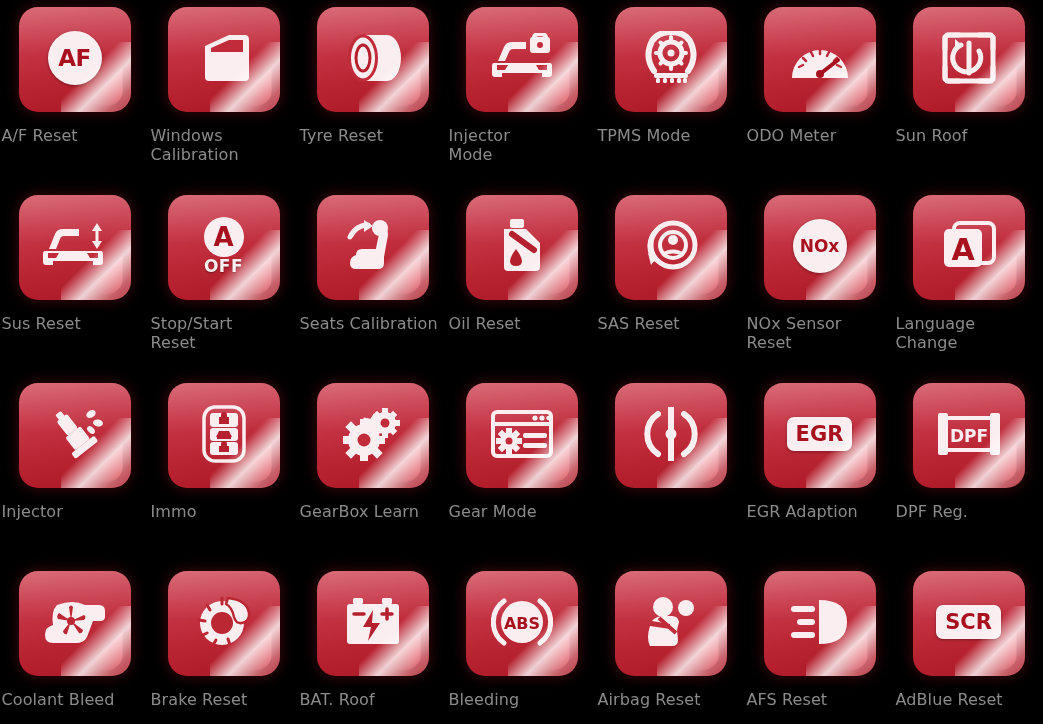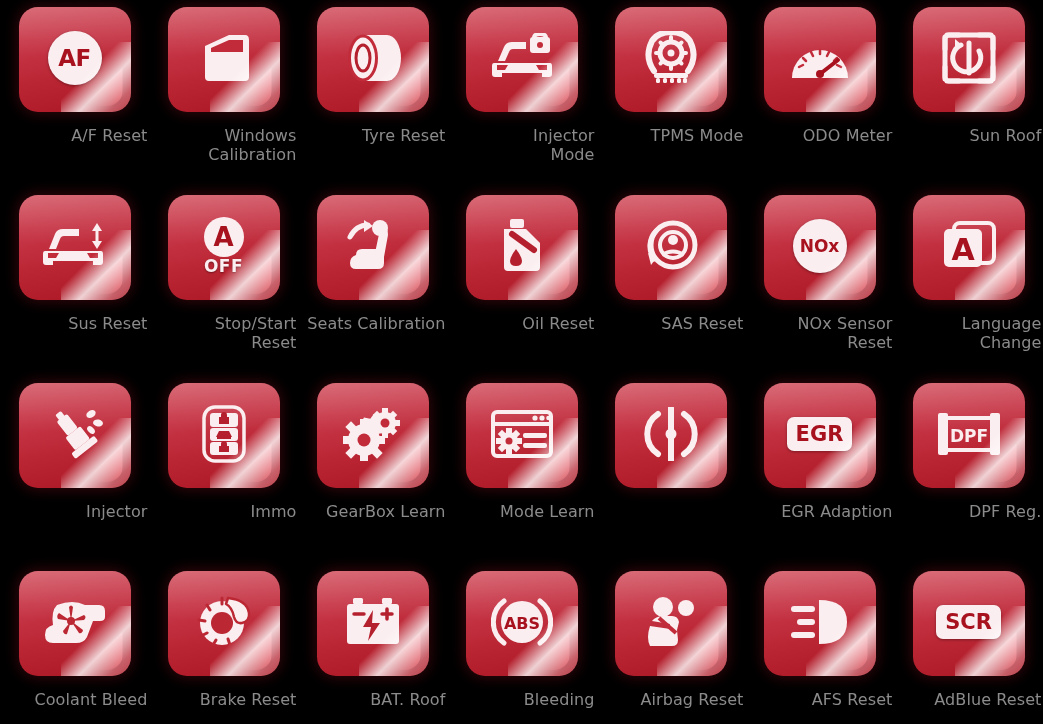--- a/index.html
+++ b/index.html
@@ -79,21 +79,21 @@
     left:0; top:0; right:0; bottom:0;
     display:flex; align-items:center; justify-content:center;
     padding-bottom:4px;
   }
   .glyph svg{ display:block; }
 
   
   .label{
     margin-top:14px;
     width:146px;
-    text-align:right;
+    text-align:left;
     color:#8b8b8b;
     font-size:16px;
     line-height:19px;
     letter-spacing:.1px;
     font-family:"DejaVu Sans", sans-serif;
     text-shadow:0 1px 1px rgba(0,0,0,.9);
     white-space:pre-line;
   }
 
   
@@ -464,21 +464,21 @@
       <circle cx="18" cy="31" r="3.5" fill="#c22b3a"></circle>
       <g fill="#fbeef0">
               <rect x="32" y="23" width="24" height="5" rx="2"></rect>
               <rect x="32" y="33" width="24" height="5" rx="2"></rect>
             </g>
           </svg>
         </div>
        <div class="curl"></div>
        <div class="curl-gloss"></div>
      </div>
-     <div class="label">Mode Learn</div>
+     <div class="label">Gear Mode</div>
     </div>
     <div class="cell">
       <div class="tile">
        <div class="glyph">
           <svg width="56" height="54" viewBox="0 0 56 54" fill="none">
       <path d="M15 7 A24 24 0 0 0 15 47" stroke="#fbeef0" stroke-width="6" fill="none" stroke-linecap="round"></path>
       <path d="M41 7 A24 24 0 0 1 41 47" stroke="#fbeef0" stroke-width="6" fill="none" stroke-linecap="round"></path>
       <path d="M28 1 L28 53" stroke="#fbeef0" stroke-width="6" stroke-linecap="round"></path>
       <circle cx="28" cy="27" r="5.5" fill="#fbeef0"></circle>
           </svg>

